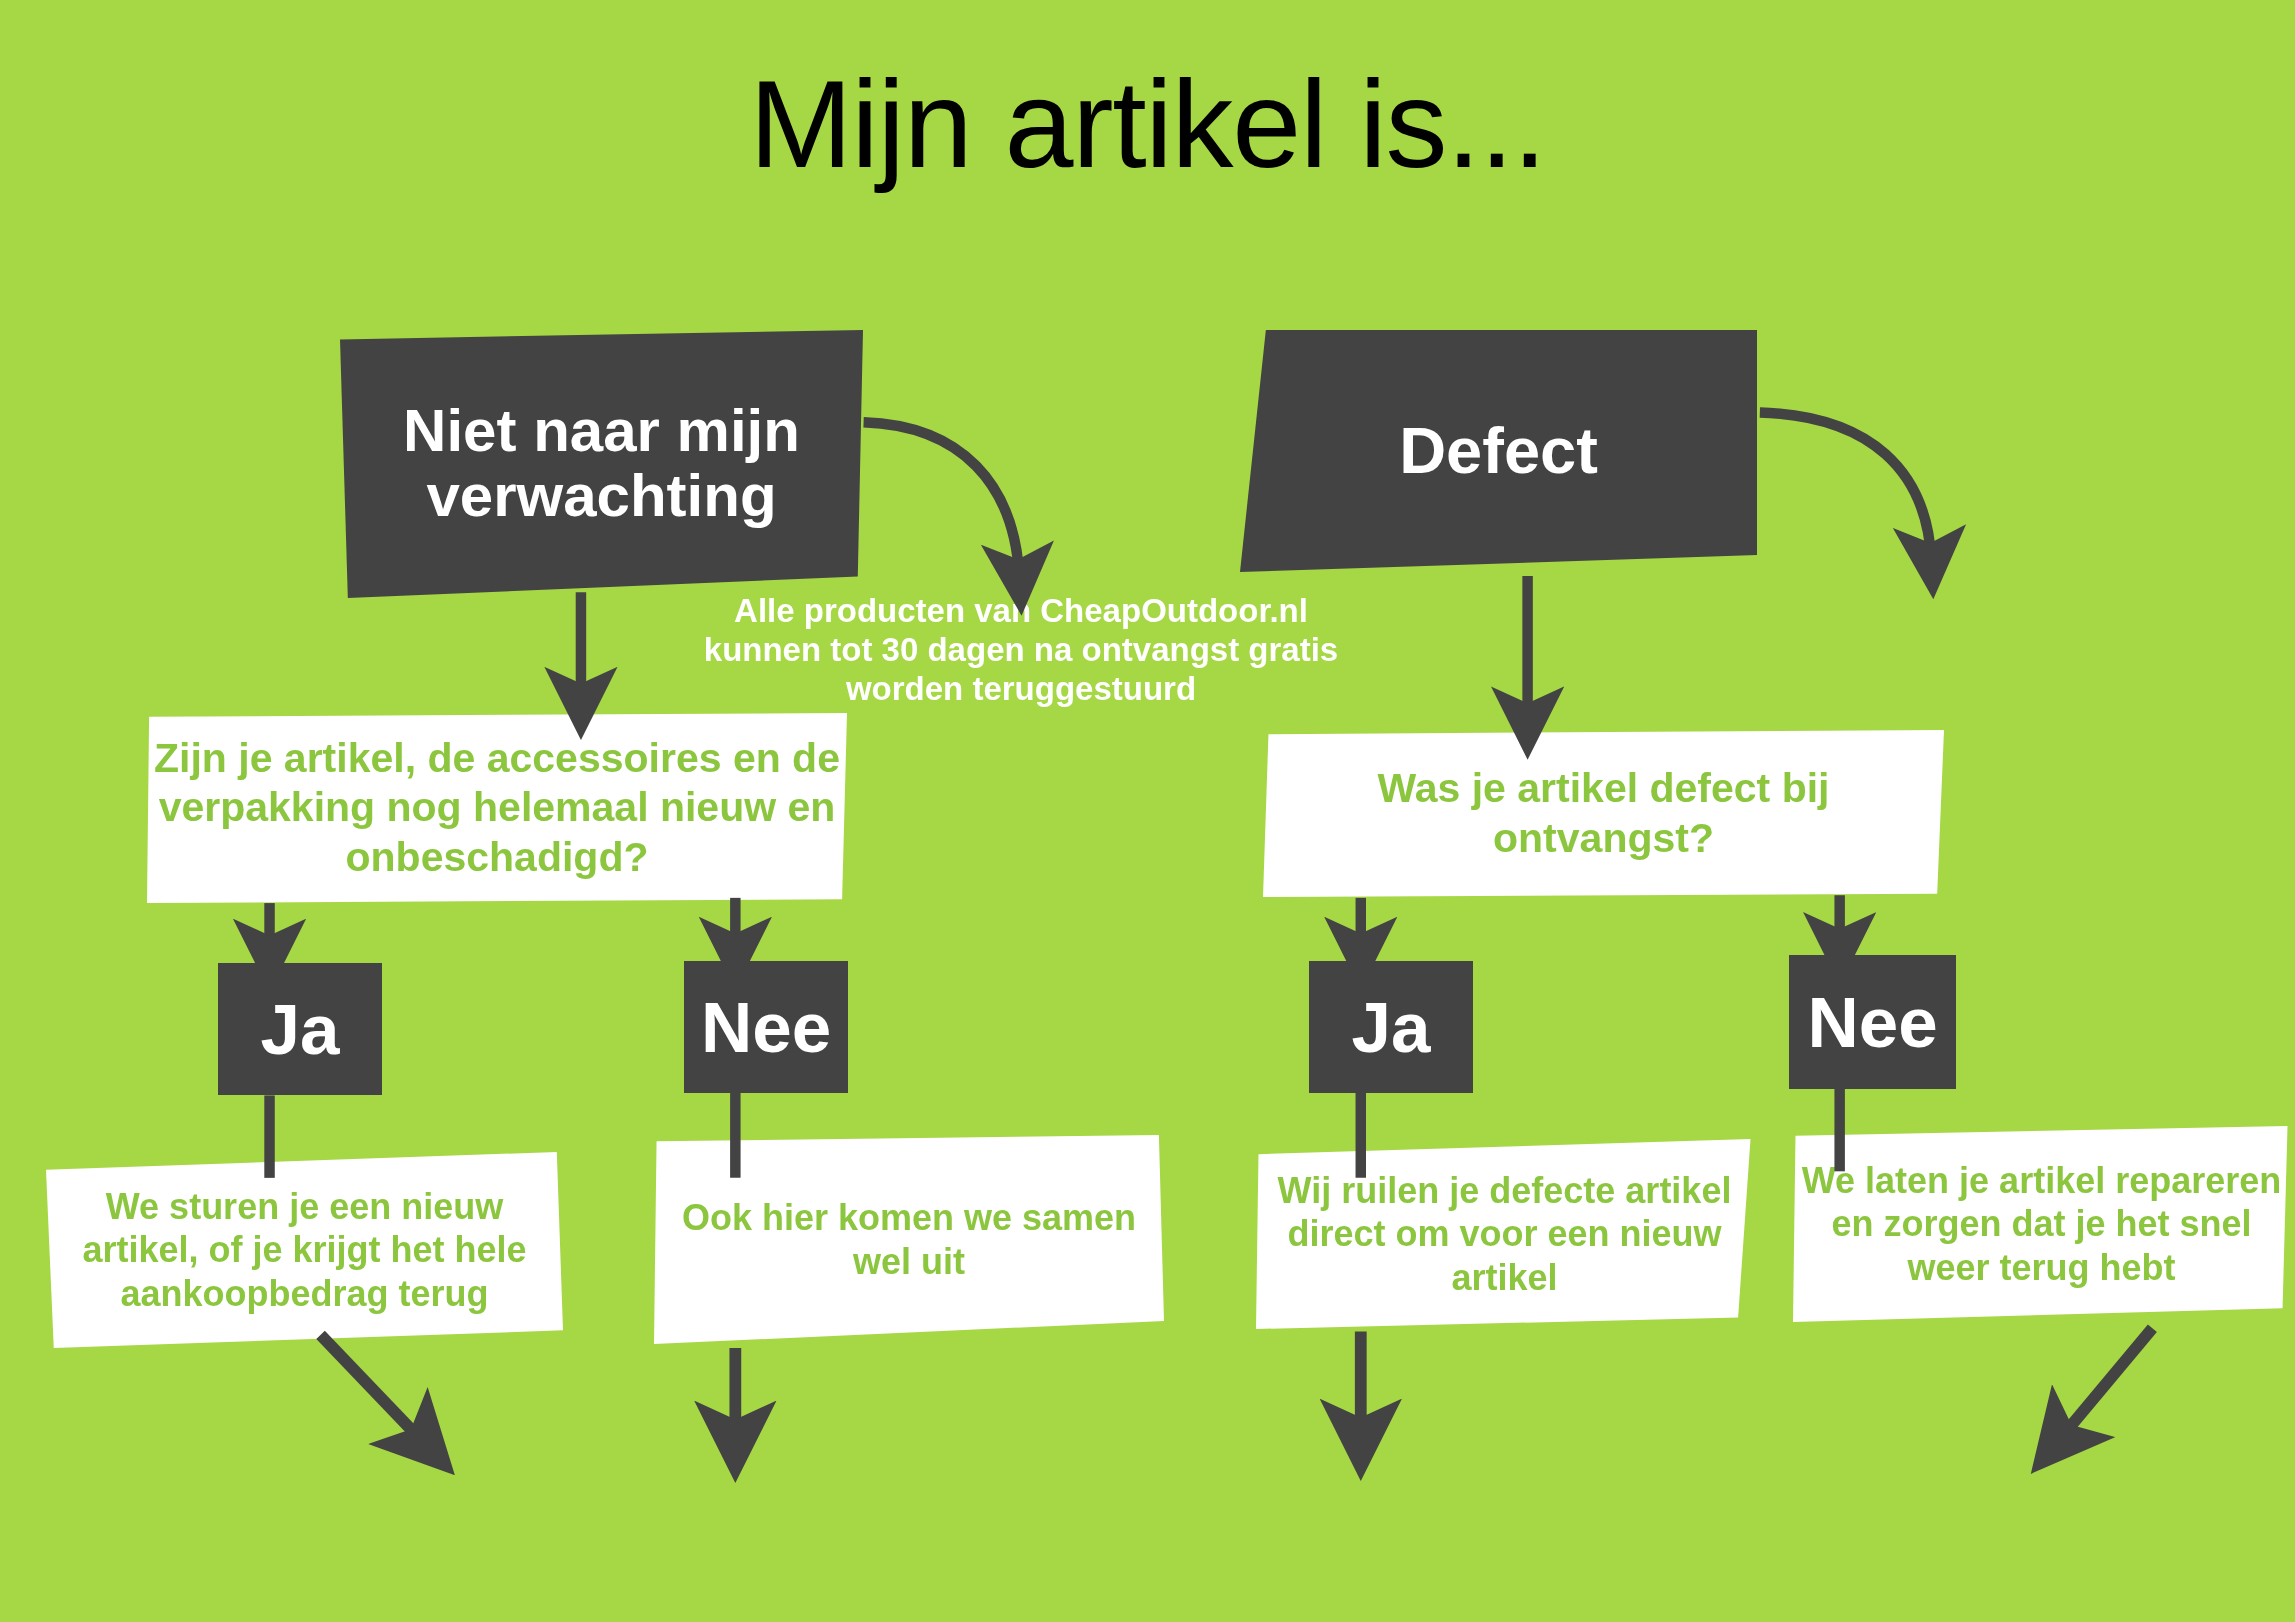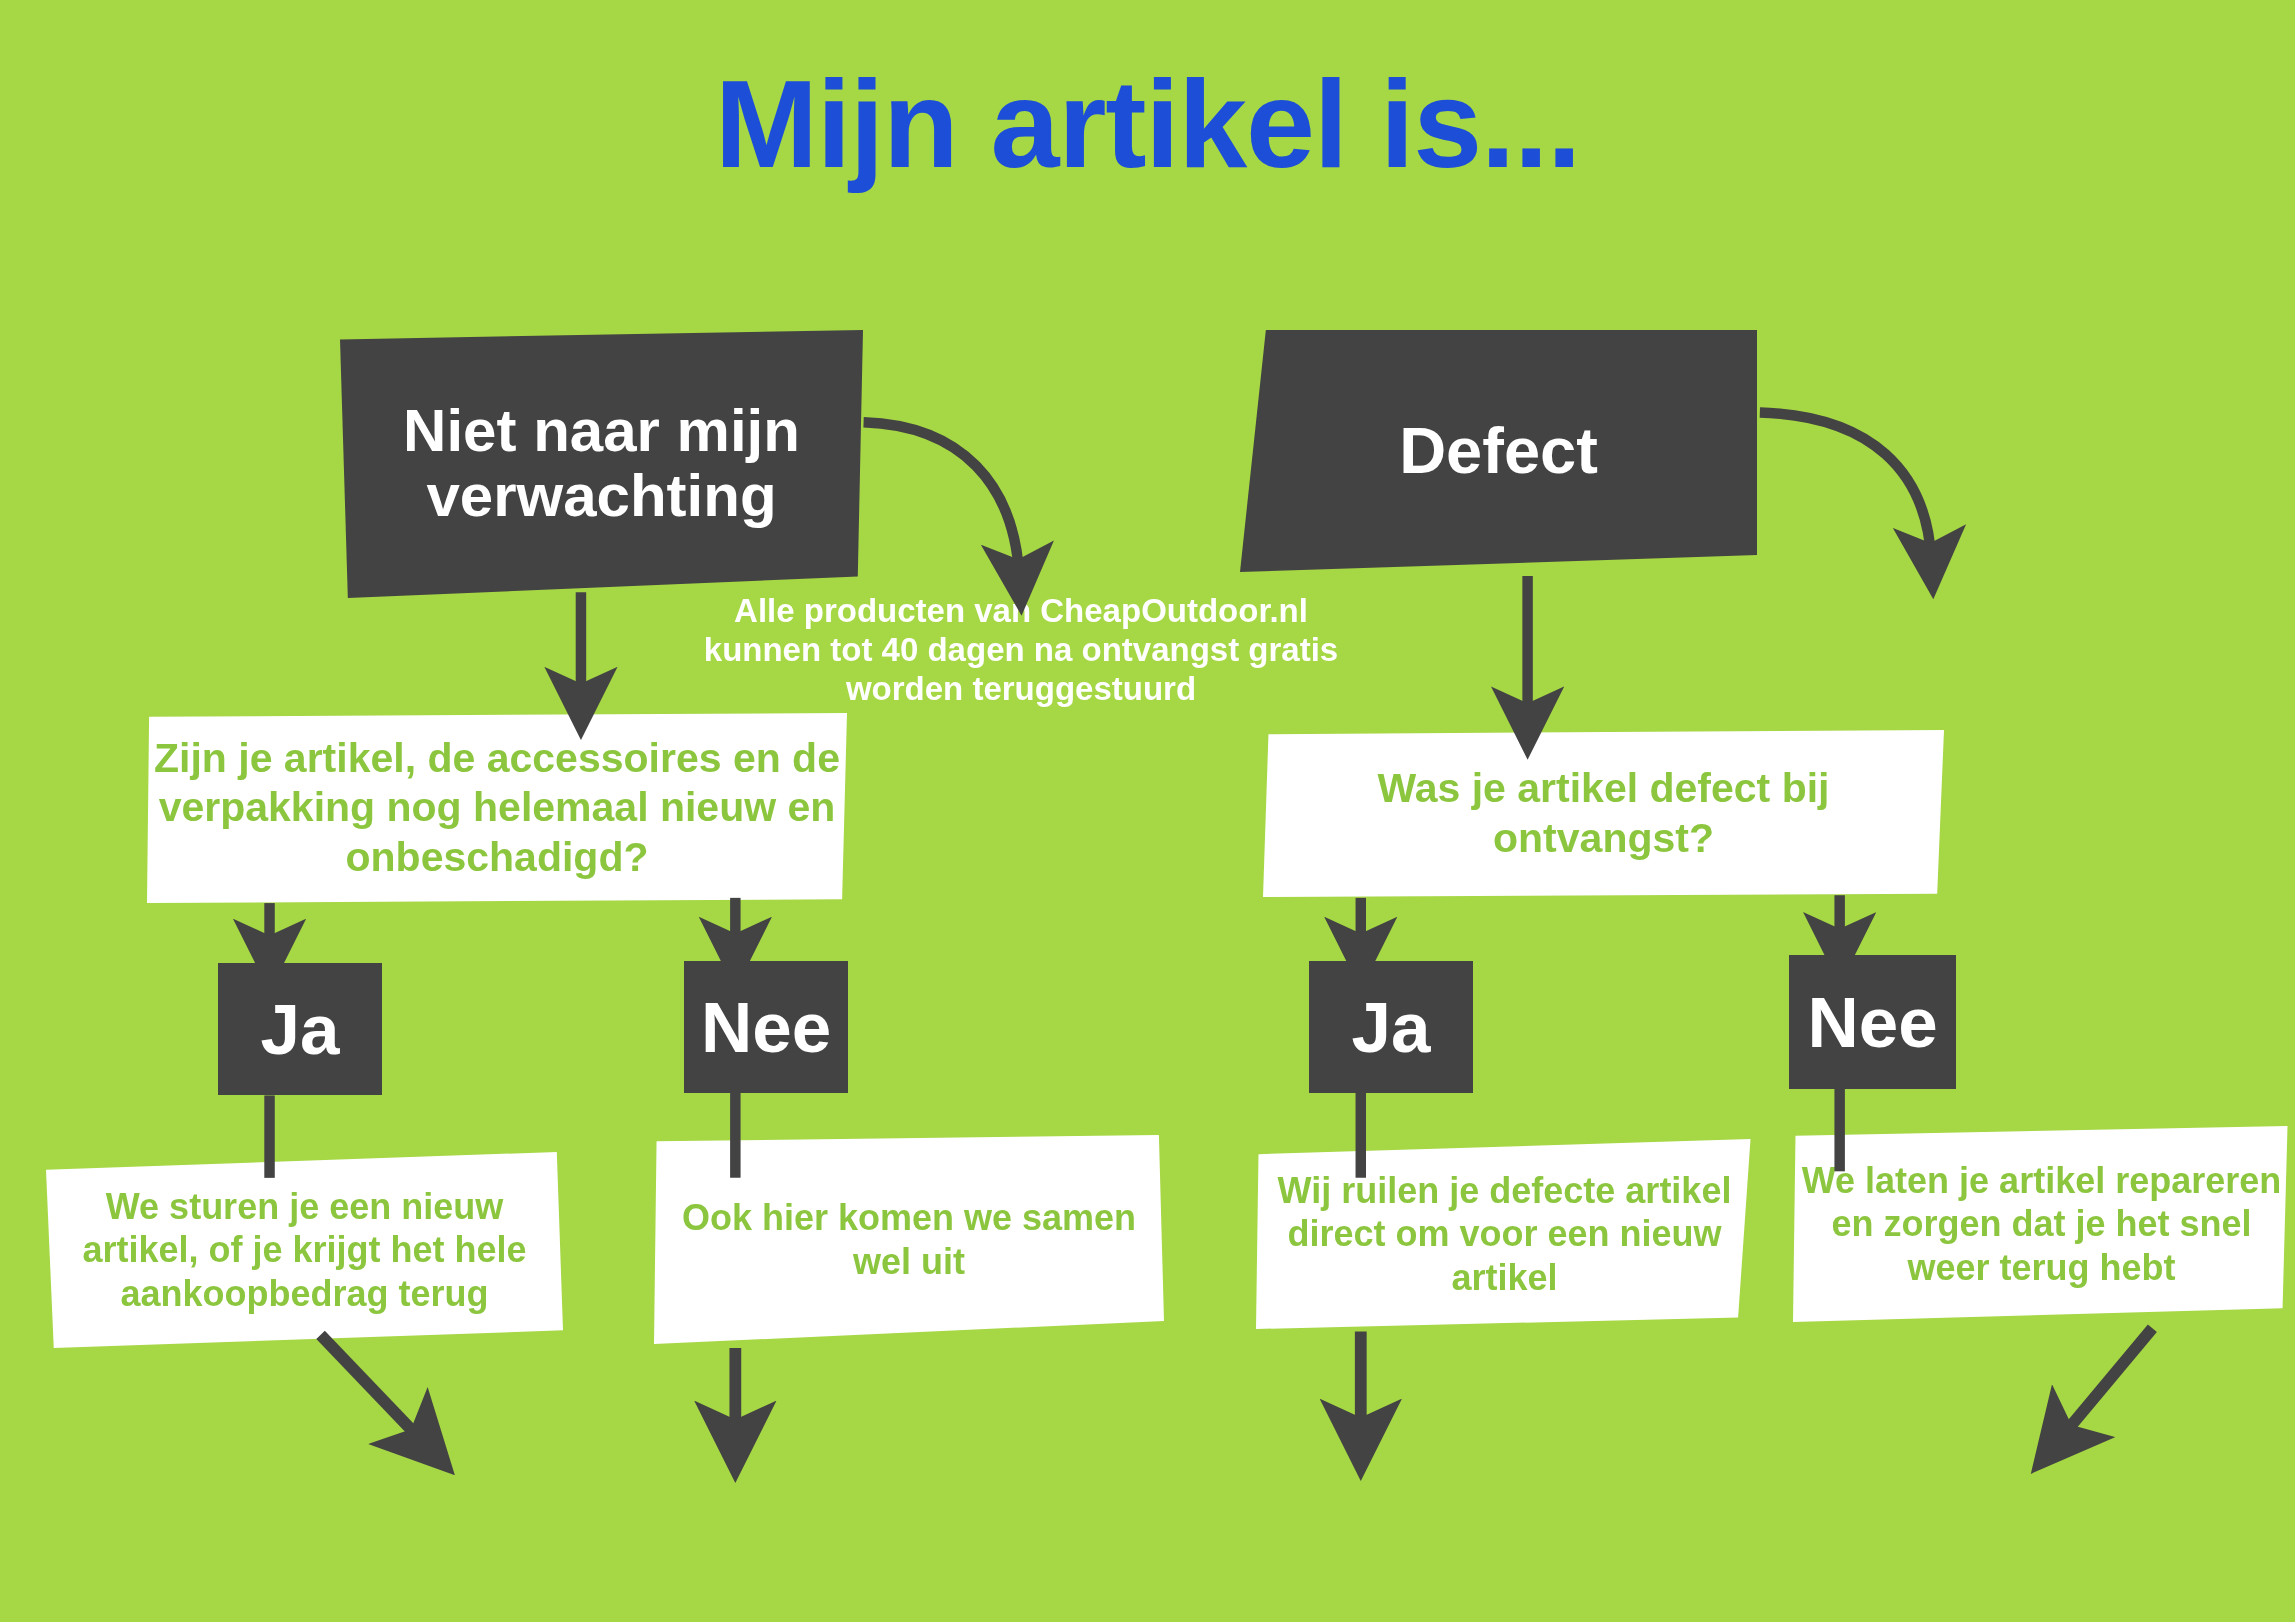--- a/index.html
+++ b/index.html
@@ -20,23 +20,23 @@
     overflow: hidden;
   }
 
   
   #title {
     position: absolute;
     left: 0;
     top: 59px;
     width: 2295px;
     text-align: center;
-    color: #1d4ed8;
+    color: #000000;
     font-size: 124px;
-    font-weight: bold;
+    font-weight: normal;
     letter-spacing: -1.3px;
     line-height: 1.05;
     white-space: nowrap;
   }
 
   
   .dark-banner {
     position: absolute;
     background: #434343;
     color: #FFFFFF;
@@ -187,21 +187,21 @@
 <body>
 
 <div id="poster">
 
   <div id="title">Mijn artikel is...</div>
 
   <div id="cat-left" class="dark-banner">Niet naar mijn verwachting</div>
 
   <div id="cat-right" class="dark-banner">Defect</div>
 
-  <div id="note-left" class="annotation">Alle producten van CheapOutdoor.nl kunnen tot 40 dagen na ontvangst gratis worden teruggestuurd</div>
+  <div id="note-left" class="annotation">Alle producten van CheapOutdoor.nl kunnen tot 30 dagen na ontvangst gratis worden teruggestuurd</div>
 
 
   <div id="q-left" class="card">Zijn je artikel, de accessoires en de verpakking nog helemaal nieuw en onbeschadigd?</div>
 
   <div id="q-right" class="card">Was je artikel defect bij ontvangst?</div>
 
   <div id="yn1" class="yn-box">Ja</div>
 
   <div id="yn2" class="yn-box">Nee</div>
 

